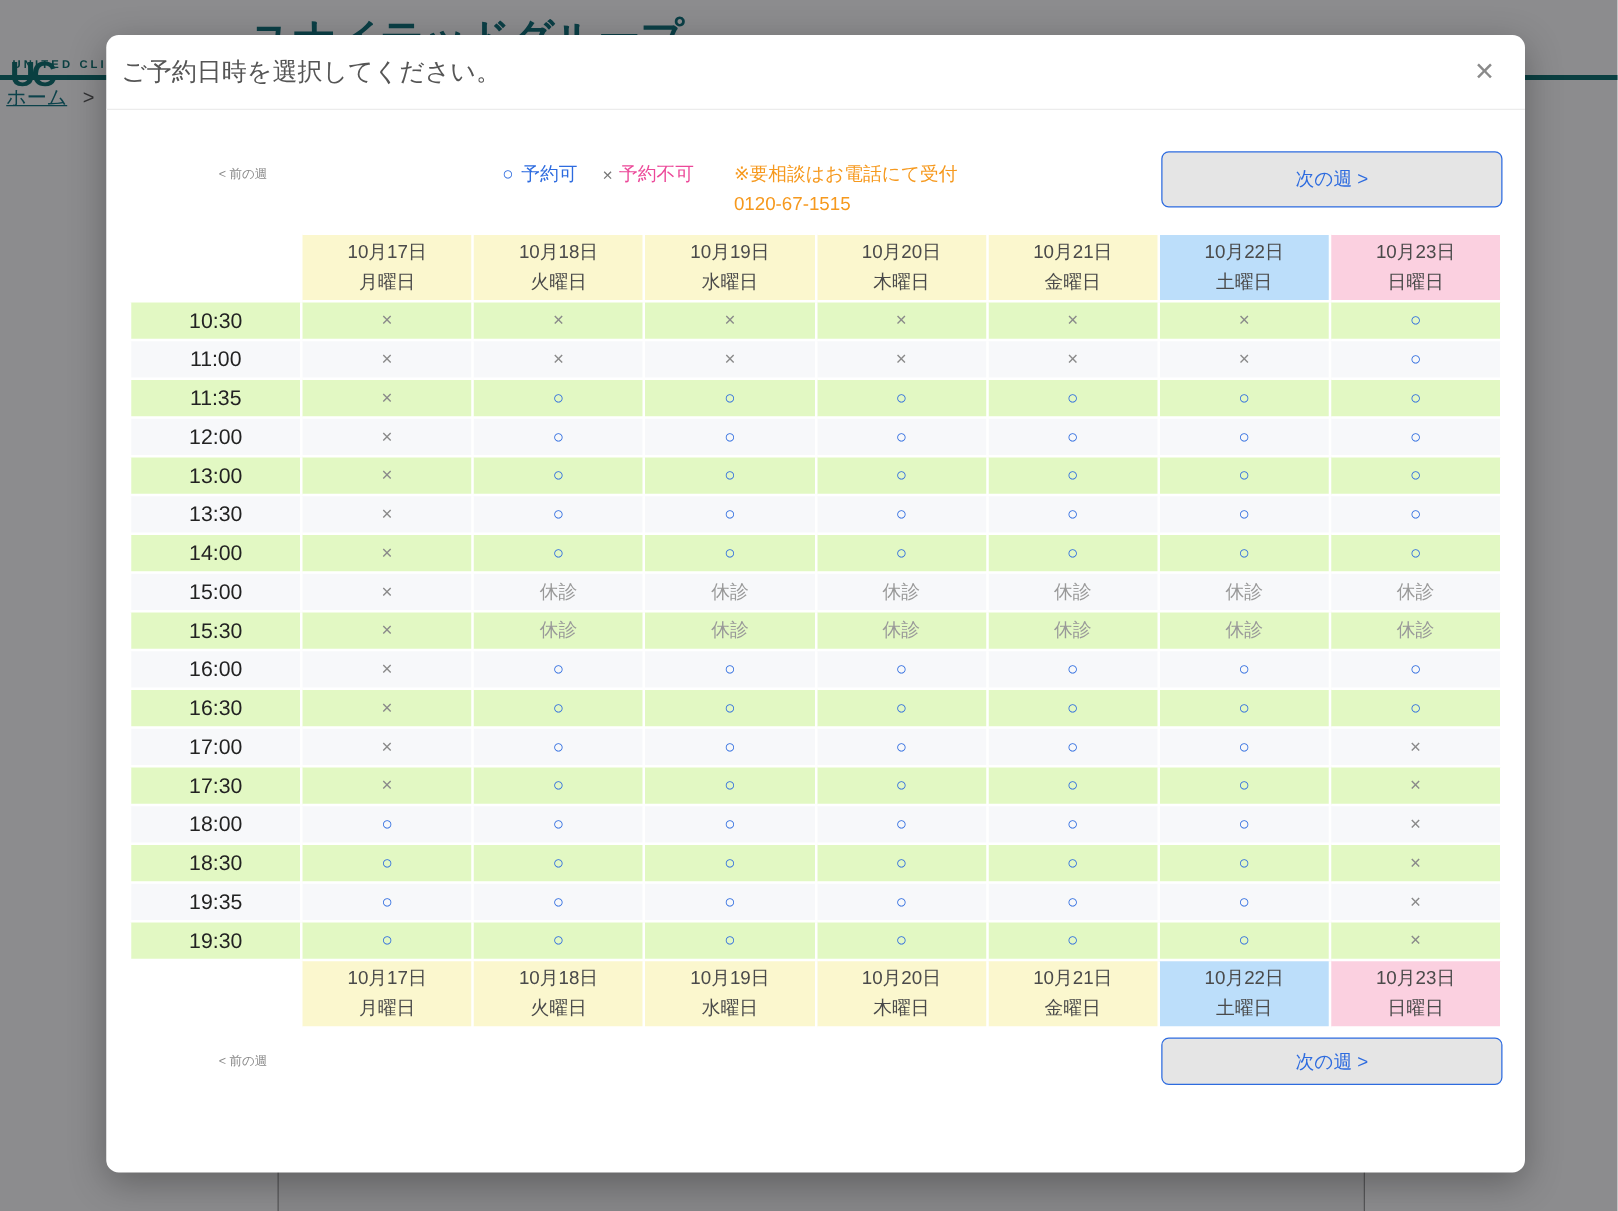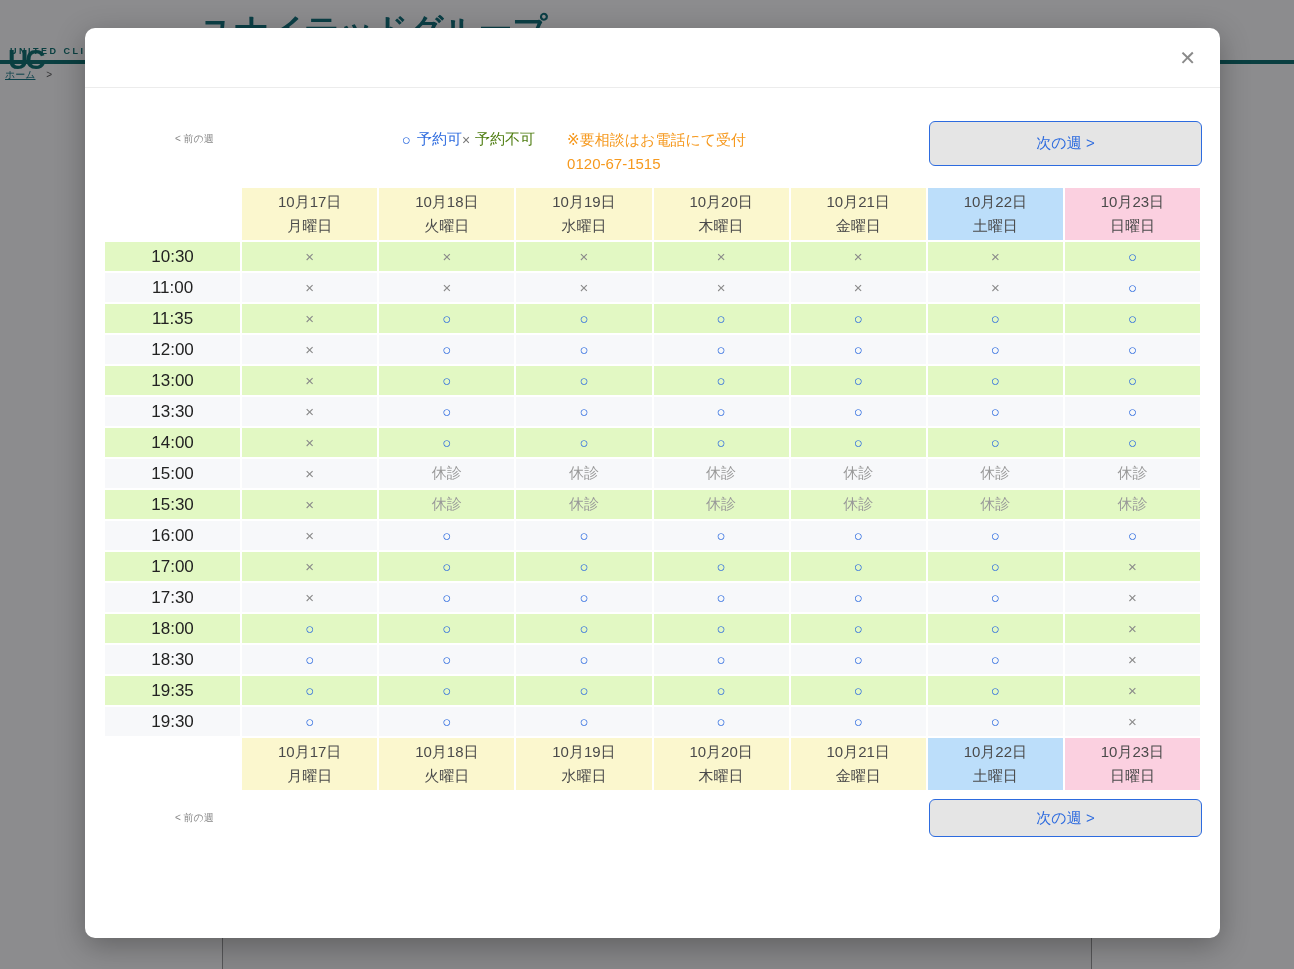--- a/index.html
+++ b/index.html
@@ -13,21 +13,21 @@
 
   
   .page{position:absolute;inset:0;background:#fff;}
   .site-header{position:absolute;top:0;left:0;right:0;height:60px;background:#fff;}
   .logo-mark{position:absolute;top:6px;left:8px;font-size:28px;font-weight:bold;
     color:var(--teal);letter-spacing:-3px;line-height:40px;margin-top:34px;}
   .logo-sub{position:absolute;top:46px;left:10px;font-size:9px;letter-spacing:2.5px;
     color:var(--teal);font-weight:bold;}
   .logo-name{position:absolute;top:8px;left:200px;font-size:34px;font-weight:bold;color:#0c6e78;}
   .header-rule{position:absolute;top:60px;left:0;right:0;height:4px;background:var(--teal);}
-  .breadcrumb{position:absolute;top:68px;left:5px;font-size:10px;}
+  .breadcrumb{position:absolute;top:68px;left:5px;font-size:16px;}
   .breadcrumb a{color:#0f7380;text-decoration:underline;}
   .breadcrumb .sep{color:#555;margin-left:8px;}
   .bg-panel{position:absolute;left:222px;top:930px;width:870px;height:70px;
     border:1px solid #999;border-radius:8px;background:#f6f6f6;}
 
   
   .overlay{position:absolute;inset:0;background:rgba(10,10,14,0.47);}
 
   
   .modal{position:absolute;left:85px;top:28px;width:1135px;height:910px;background:#fff;
@@ -35,23 +35,23 @@
   .modal-header{height:60px;display:flex;align-items:center;
     padding:0 24px 0 12px;border-bottom:1px solid #ececec;}
   .modal-title{font-size:20px;color:#555;}
   .close-btn{margin-left:auto;font-size:20px;color:#8a8a8a;cursor:pointer;line-height:1;}
   .modal-body{padding:0 18px;}
 
   .nav-row{display:flex;align-items:flex-start;margin-top:33px;}
   .prev-label{color:#888;font-size:10px;margin-left:72px;margin-top:11px;cursor:pointer;white-space:nowrap;}
   .legend{display:flex;align-items:center;margin-left:188px;margin-top:9px;font-size:15px;white-space:nowrap;}
   .legend .sym-o{color:var(--blue);margin-right:6px;}
-  .legend .lbl-o{color:var(--blue);}
+  .legend .lbl-o{color:var(--blue);margin-right:20px;}
   .legend .sym-x{color:#777;margin-right:5px;font-size:14px;}
-  .legend .lbl-x{color:#4d7c0f;}
+  .legend .lbl-x{color:#ec4899;}
   .note{color:var(--orange);font-size:15px;margin-left:32px;margin-top:7px;
     text-align:left;line-height:24px;white-space:nowrap;}
   .next-btn{margin-left:auto;width:273px;height:45px;border:1px solid var(--blue);
     border-radius:6px;background:#e5e5e5;color:var(--blue);font-size:15px;
     display:flex;align-items:center;justify-content:center;cursor:pointer;}
 
   table.schedule{width:100%;border-collapse:collapse;table-layout:fixed;margin-top:10px;}
   table.schedule td{border:2px solid #fff;text-align:center;}
   .corner-cell{background:#fff;}
   .day-cell{height:52px;font-size:15px;color:#4a4a4a;line-height:24px;padding:2px 0;}
@@ -84,20 +84,21 @@
     <a href="#">ホーム</a>
     <span class="sep">&gt;</span>
   </div>
   <div class="bg-panel"></div>
 </div>
 
 <div class="overlay"></div>
 
 <div class="modal">
   <div class="modal-header">
+    <div class="modal-title">ご予約日時を選択してください。</div>
     <div class="close-btn">✕</div>
   </div>
 
   <div class="modal-body">
 
     <div class="nav-row">
       <div class="prev-label">&lt; 前の週</div>
       <div class="legend">
         <span class="sym-o">○</span>
         <span class="lbl-o">予約可</span>
@@ -240,20 +241,30 @@
             <td class="time-cell">16:00</td>
             <td class="slot-cell slot-x">×</td>
             <td class="slot-cell slot-o">○</td>
             <td class="slot-cell slot-o">○</td>
             <td class="slot-cell slot-o">○</td>
             <td class="slot-cell slot-o">○</td>
             <td class="slot-cell slot-o">○</td>
             <td class="slot-cell slot-o">○</td>
           </tr>
           <tr>
+            <td class="time-cell">16:30</td>
+            <td class="slot-cell slot-x">×</td>
+            <td class="slot-cell slot-o">○</td>
+            <td class="slot-cell slot-o">○</td>
+            <td class="slot-cell slot-o">○</td>
+            <td class="slot-cell slot-o">○</td>
+            <td class="slot-cell slot-o">○</td>
+            <td class="slot-cell slot-o">○</td>
+          </tr>
+          <tr>
             <td class="time-cell">17:00</td>
             <td class="slot-cell slot-x">×</td>
             <td class="slot-cell slot-o">○</td>
             <td class="slot-cell slot-o">○</td>
             <td class="slot-cell slot-o">○</td>
             <td class="slot-cell slot-o">○</td>
             <td class="slot-cell slot-o">○</td>
             <td class="slot-cell slot-x">×</td>
           </tr>
           <tr>

